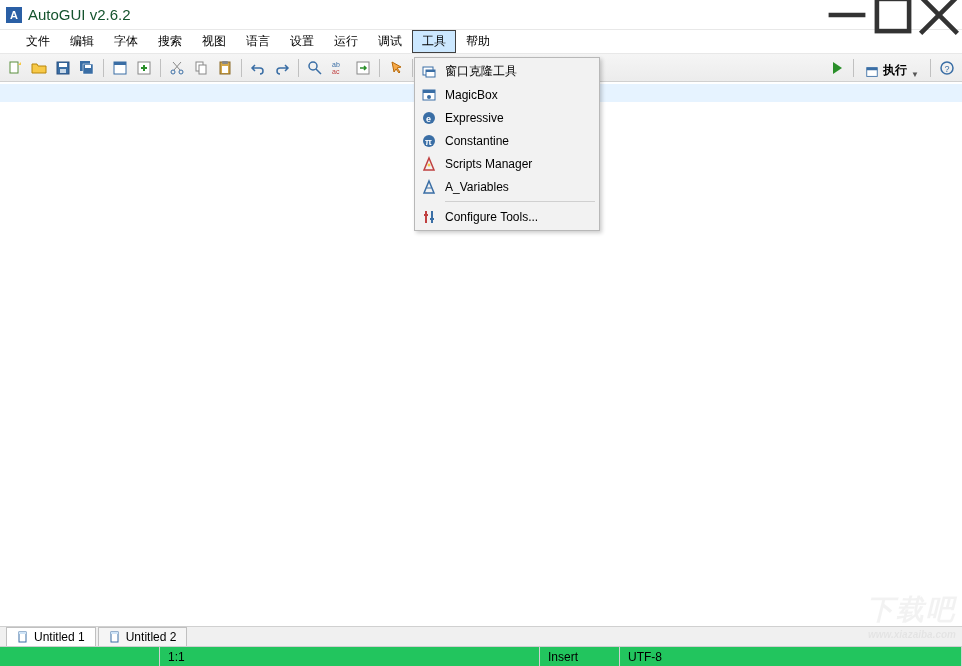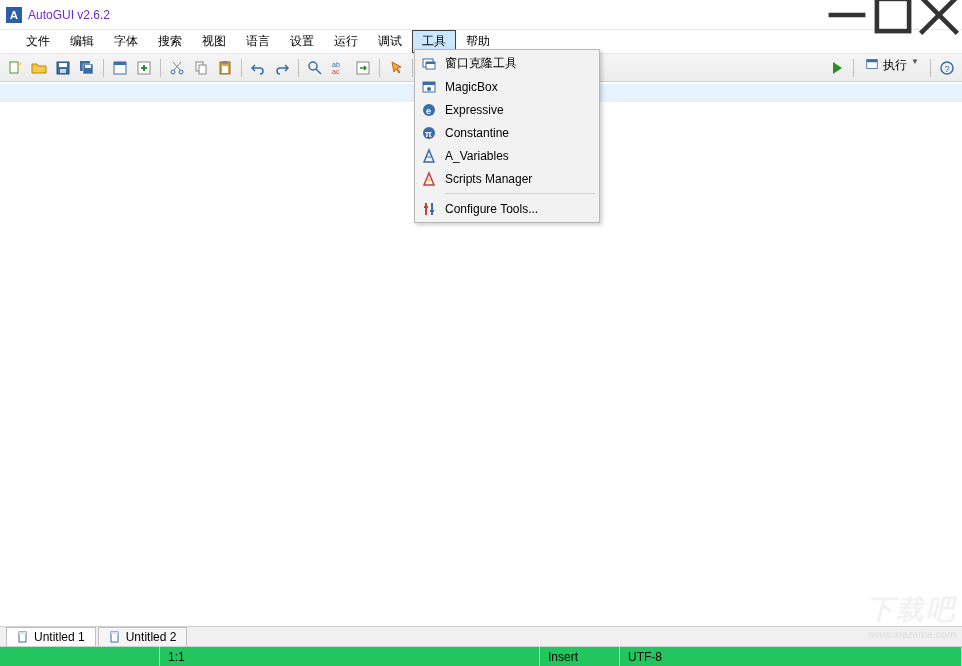--- a/index.html
+++ b/index.html
@@ -1,44 +1,44 @@
 <!DOCTYPE html>
 <html><head>
 <meta charset="utf-8">
 <style>
 * { box-sizing: border-box; margin: 0; padding: 0; font-family: "Microsoft YaHei", "Segoe UI", sans-serif; }
 body { width: 962px; height: 666px; background: #fff; overflow: hidden; position: relative; }
 
 
 .titlebar { height: 30px; background: #fff; border-bottom: 1px solid #e8e8e8; display: flex; align-items: center; padding: 0 0 0 6px; }
 .titlebar .app-icon { width: 16px; height: 16px; background: #2a5fa5; color: #fff; display: inline-flex; align-items: center; justify-content: center; font-size: 11px; font-weight: bold; margin-right: 6px; }
-.titlebar .title { font-size: 12px; color: #6d28d9; flex: 1; }
+.titlebar .title { font-size: 15px; color: #14532d; flex: 1; }
 .titlebar .win-controls { display: flex; height: 100%; }
 .titlebar .win-btn { width: 46px; height: 100%; display: flex; align-items: center; justify-content: center; font-size: 10px; color: #333; }
 
 
 .menubar { height: 24px; display: flex; align-items: center; padding: 0 16px; font-size: 12px; border-bottom: 1px solid #e8e8e8; }
 .menubar .menu-item { padding: 3px 10px; cursor: default; }
 .menubar .menu-item.active { background: #cce8ff; border: 1px solid #404040; padding: 2px 9px; }
 
 
 .toolbar { height: 28px; background: linear-gradient(#f5f5f5,#ececec); border-bottom: 1px solid #d0d0d0; display: flex; align-items: center; padding: 0 4px; gap: 2px; position: relative; }
 .tb-btn { width: 22px; height: 22px; display: flex; align-items: center; justify-content: center; border-radius: 2px; }
 .tb-sep { width: 1px; height: 18px; background: #c0c0c0; margin: 0 3px; }
 .tb-btn svg { width: 16px; height: 16px; }
-.exec-btn { display: flex; align-items: flex-start; gap: 4px; padding: 0 6px; height: 22px; font-size: 12px; }
+.exec-btn { display: flex; align-items: flex-end; gap: 4px; padding: 0 6px; height: 22px; font-size: 12px; font-weight: bold; }
 .exec-btn svg { width: 14px; height: 14px; }
 .exec-dd { width: 8px; font-size: 8px; color: #555; }
 
 
 .editor { position: absolute; top: 82px; left: 0; right: 0; bottom: 40px; background: #fff; border-top: 0; }
 .editor .hl-line { position: absolute; left: 0; right: 0; top: 2px; height: 18px; background: #e6f3ff; }
 
 
-.dropdown { position: absolute; top: 49px; left: 414px; width: 186px; background: #f2f2f2; border: 1px solid #b8b8b8; box-shadow: 2px 2px 4px rgba(0,0,0,.2); z-index: 50; padding: 2px; }
+.dropdown { position: absolute; top: 57px; left: 414px; width: 186px; background: #f2f2f2; border: 1px solid #b8b8b8; box-shadow: 2px 2px 4px rgba(0,0,0,.2); z-index: 50; padding: 2px; }
 .dropdown .dd-item { display: flex; align-items: center; height: 23px; font-size: 12px; padding: 0 6px 0 4px; gap: 8px; }
 .dropdown .dd-icon { width: 16px; height: 16px; display: flex; align-items: center; justify-content: center; }
 .dropdown .dd-icon svg { width: 16px; height: 16px; }
 .dropdown .dd-sep { height: 1px; background: #d0d0d0; margin: 3px 2px 3px 28px; }
 
 
 .tabs { position: absolute; bottom: 20px; left: 0; right: 0; height: 20px; background: #f0f0f0; border-top: 1px solid #d0d0d0; display: flex; align-items: flex-end; padding-left: 6px; }
 .tab { display: flex; align-items: center; gap: 5px; padding: 2px 10px; border: 1px solid #c0c0c0; border-bottom: none; background: #fff; font-size: 12px; margin-right: 2px; height: 19px; }
 .tab.inactive { background: #f5f5f5; }
 .tab svg { width: 12px; height: 12px; }
@@ -254,34 +254,34 @@
         <svg viewBox="0 0 16 16">
           <circle cx="8" cy="8" r="6" fill="#3a6ea5"></circle>
           <text x="4" y="12" font-size="9" fill="#fff" font-weight="bold">π</text>
         </svg>
       </span>
     <span>Constantine</span>
   </div>
   <div class="dd-item">
     <span class="dd-icon">
         <svg viewBox="0 0 16 16">
+          <path d="M8 2l5 12H3z" fill="none" stroke="#c04040" stroke-width="1.5"></path>
+          <circle cx="8" cy="9" r="1.5" fill="#f7c948"></circle>
+        </svg>
+      </span>
+    <span>Scripts Manager</span>
+  </div>
+  <div class="dd-item">
+    <span class="dd-icon">
+        <svg viewBox="0 0 16 16">
           <path d="M8 2l5 12H3z" fill="none" stroke="#3a6ea5" stroke-width="1.5"></path>
           <line x1="5.5" y1="9" x2="10.5" y2="9" stroke="#3a6ea5"></line>
         </svg>
       </span>
     <span>A_Variables</span>
-  </div>
-  <div class="dd-item">
-    <span class="dd-icon">
-        <svg viewBox="0 0 16 16">
-          <path d="M8 2l5 12H3z" fill="none" stroke="#c04040" stroke-width="1.5"></path>
-          <circle cx="8" cy="9" r="1.5" fill="#f7c948"></circle>
-        </svg>
-      </span>
-    <span>Scripts Manager</span>
   </div>
   <div class="dd-sep"></div>
   <div class="dd-item">
     <span class="dd-icon">
         <svg viewBox="0 0 16 16">
           <rect x="4" y="2" width="2" height="12" fill="#c04040"></rect>
           <rect x="10" y="2" width="2" height="12" fill="#3a6ea5"></rect>
           <rect x="3" y="5" width="4" height="2" fill="#c04040"></rect>
           <rect x="9" y="9" width="4" height="2" fill="#3a6ea5"></rect>
         </svg>

